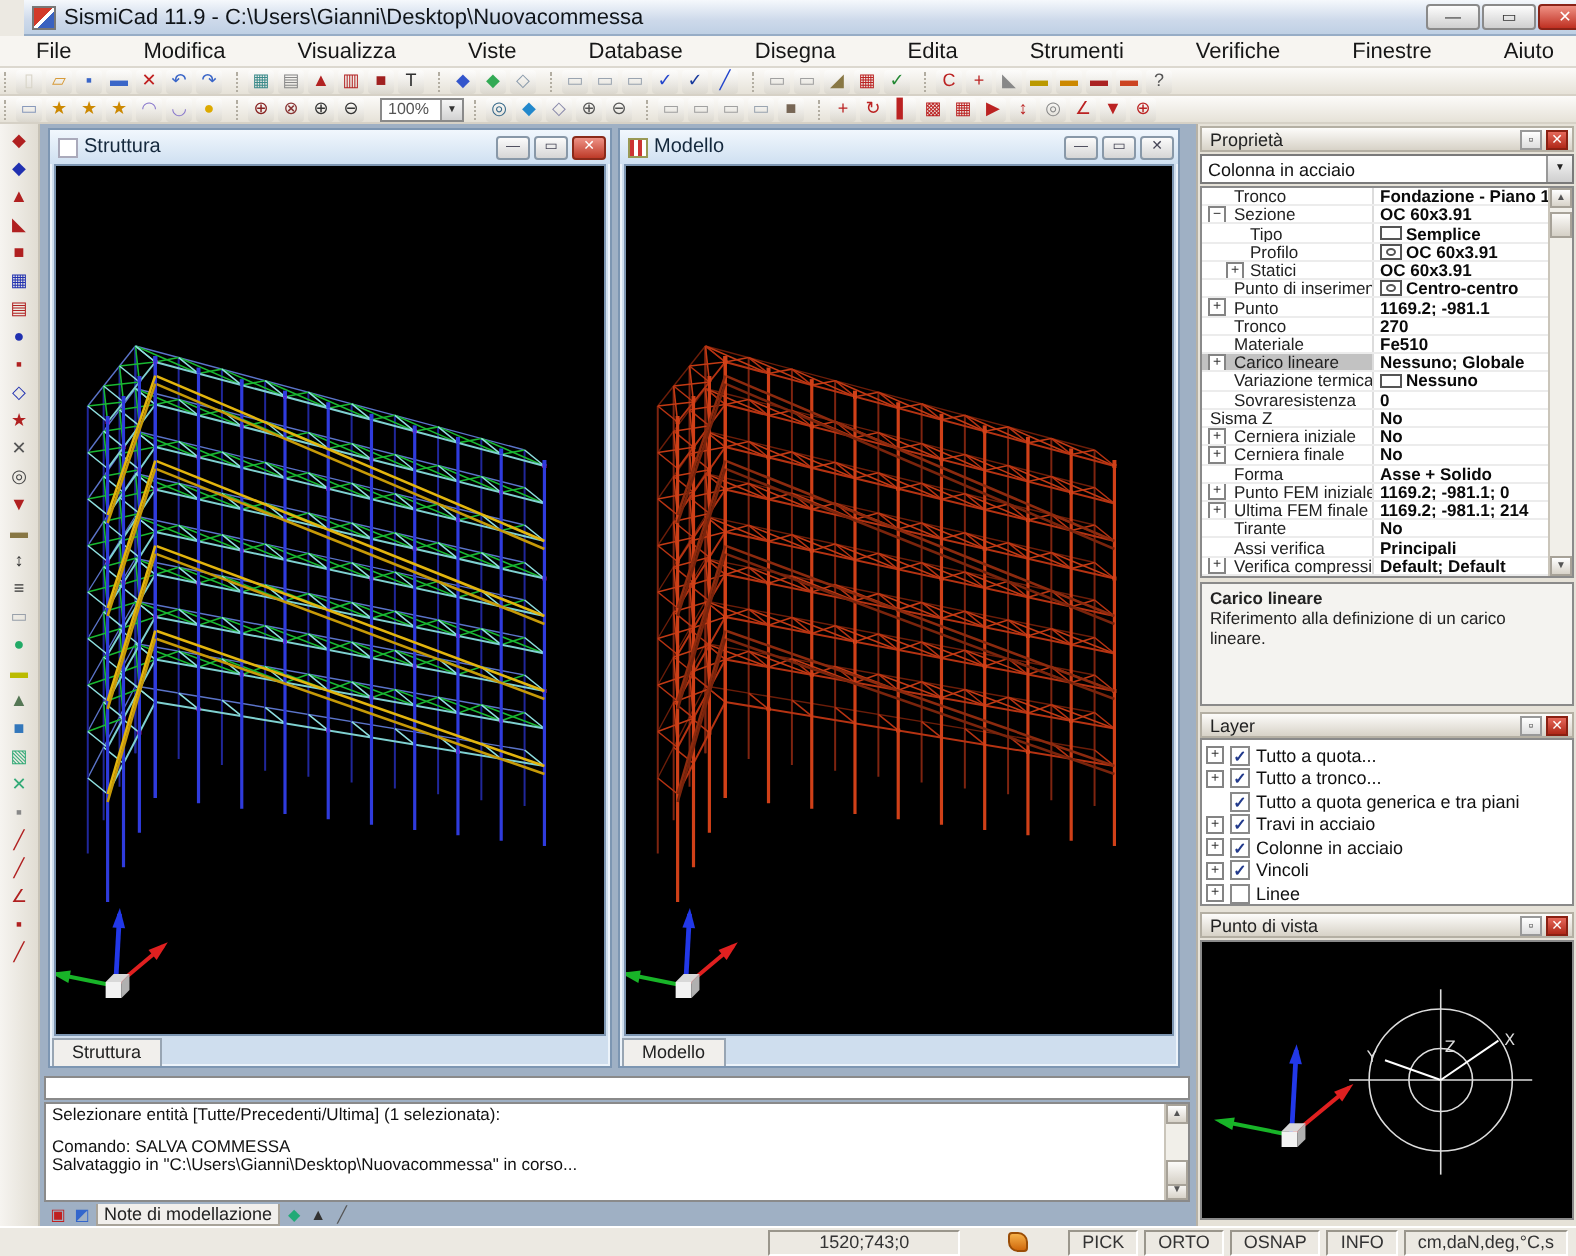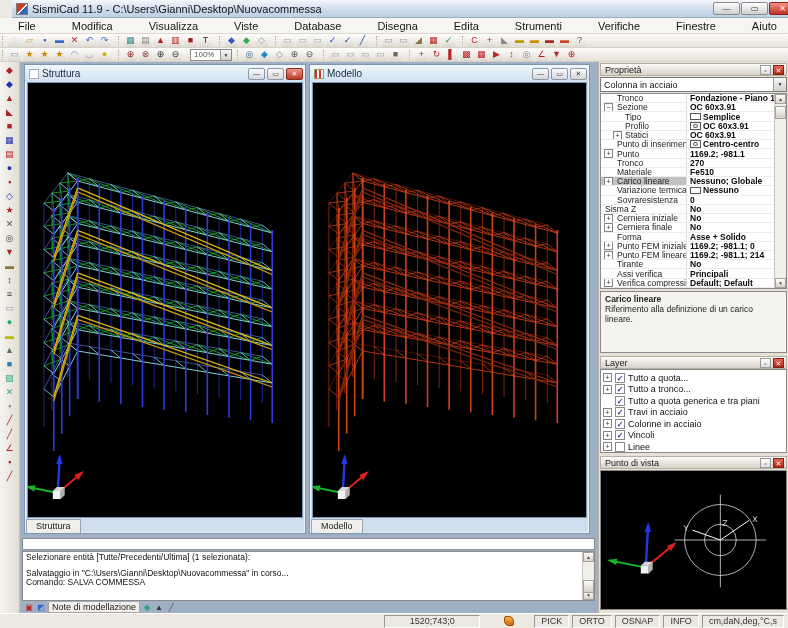--- a/index.html
+++ b/index.html
@@ -1235,22 +1235,22 @@
     </div>
     <div class="childtabs">
       <span class="childtab">Modello</span>
     </div>
   </div>
 
   <div class="cmdinput"></div>
   <div class="cmdhist" id="cmdhist">
     <div class="ln">Selezionare entità [Tutte/Precedenti/Ultima] (1 selezionata):</div>
       <div class="ln">&nbsp;</div>
+      <div class="ln">Comando: SALVA COMMESSA</div>
       <div class="ln">Salvataggio in "C:\Users\Gianni\Desktop\Nuovacommessa" in corso...</div>
-      <div class="ln">Comando: SALVA COMMESSA</div>
       <div class="ln">&nbsp;</div>
       <div class="vsb">
       <span class="ar">▲</span>
       <span class="track">
           <span class="thumb" style="top:18px"></span>
         </span>
       <span class="ar">▼</span>
     </div>
   </div>
   <div class="cmdtabs" id="cmdtabs">
@@ -1429,21 +1429,21 @@
           <span style="margin-left: 4px;">Punto FEM iniziale</span>
         </div>
         <div class="pvalue">
           <span>1169.2; -981.1; 0</span>
         </div>
       </div>
       <div class="prow">
         <div class="plabel">
           <span style="width: 3px; flex: 0 0 auto;"></span>
           <span class="pexp">+</span>
-          <span style="margin-left: 4px;">Punto FEM lineare</span>
+          <span style="margin-left: 4px;">Ultima FEM finale</span>
         </div>
         <div class="pvalue">
           <span>1169.2; -981.1; 214</span>
         </div>
       </div>
       <div class="prow">
         <div class="plabel">
           <span style="margin-left: 16px;">Tirante</span>
         </div>
         <div class="pvalue">

